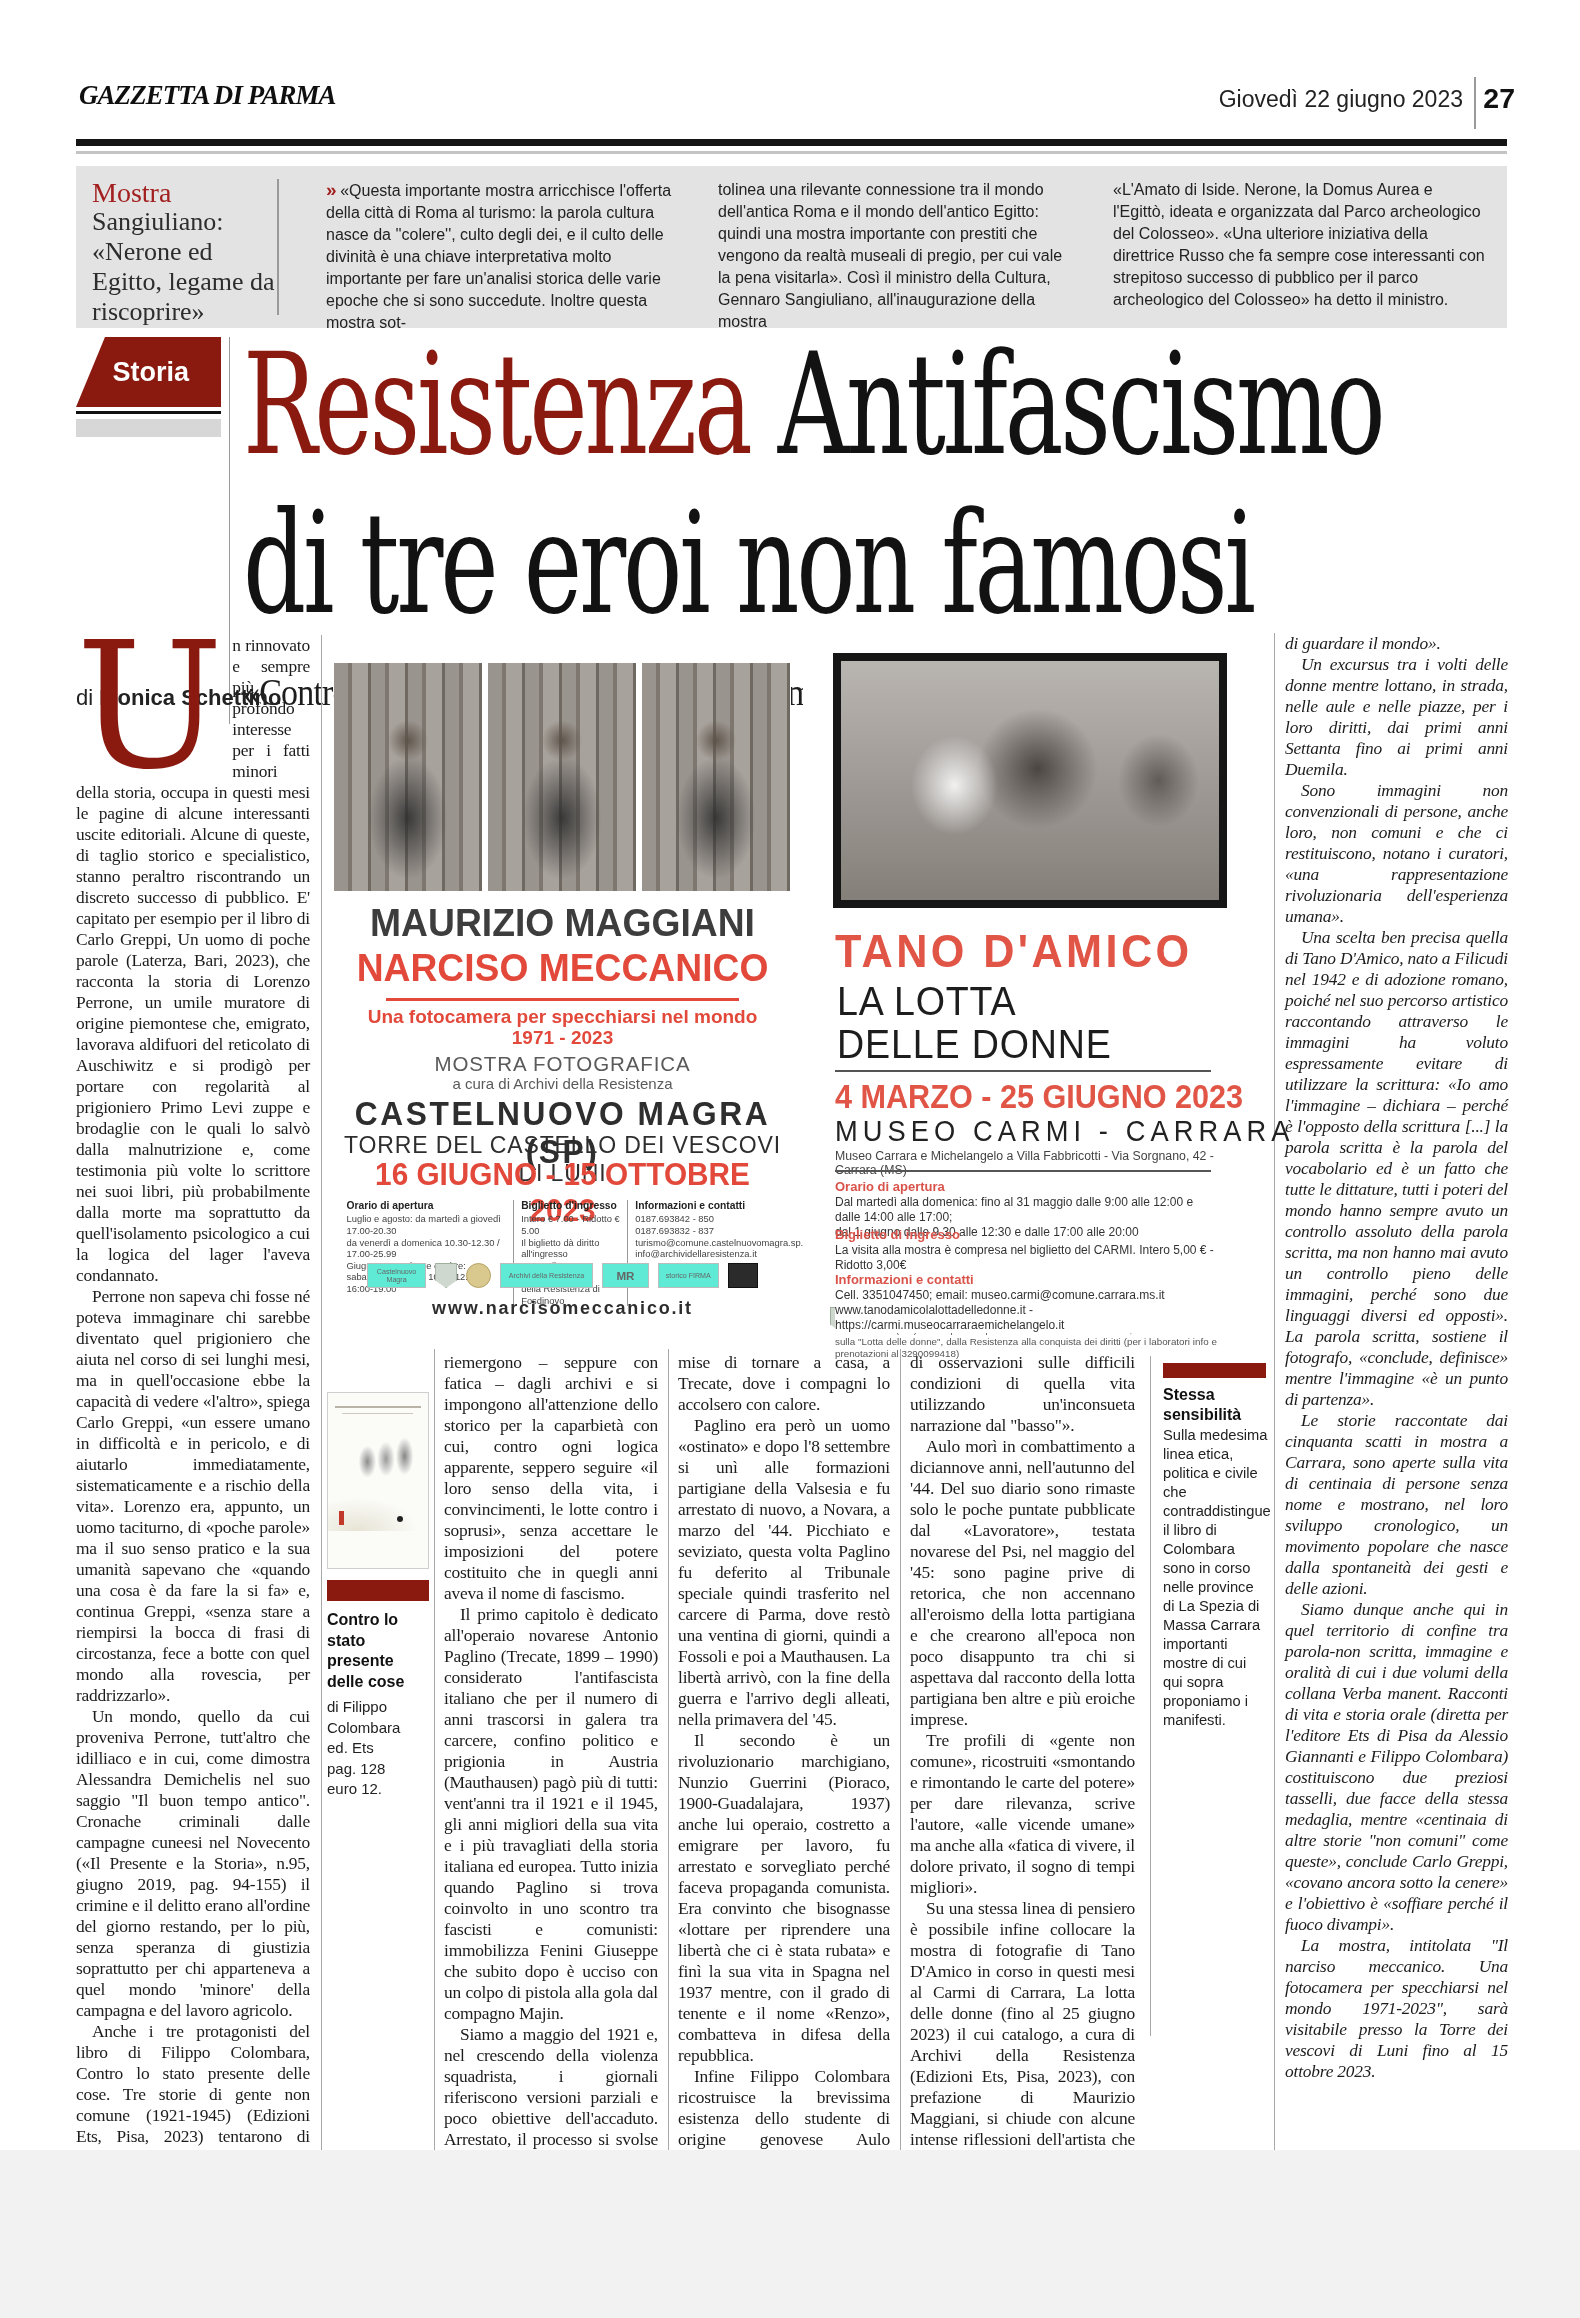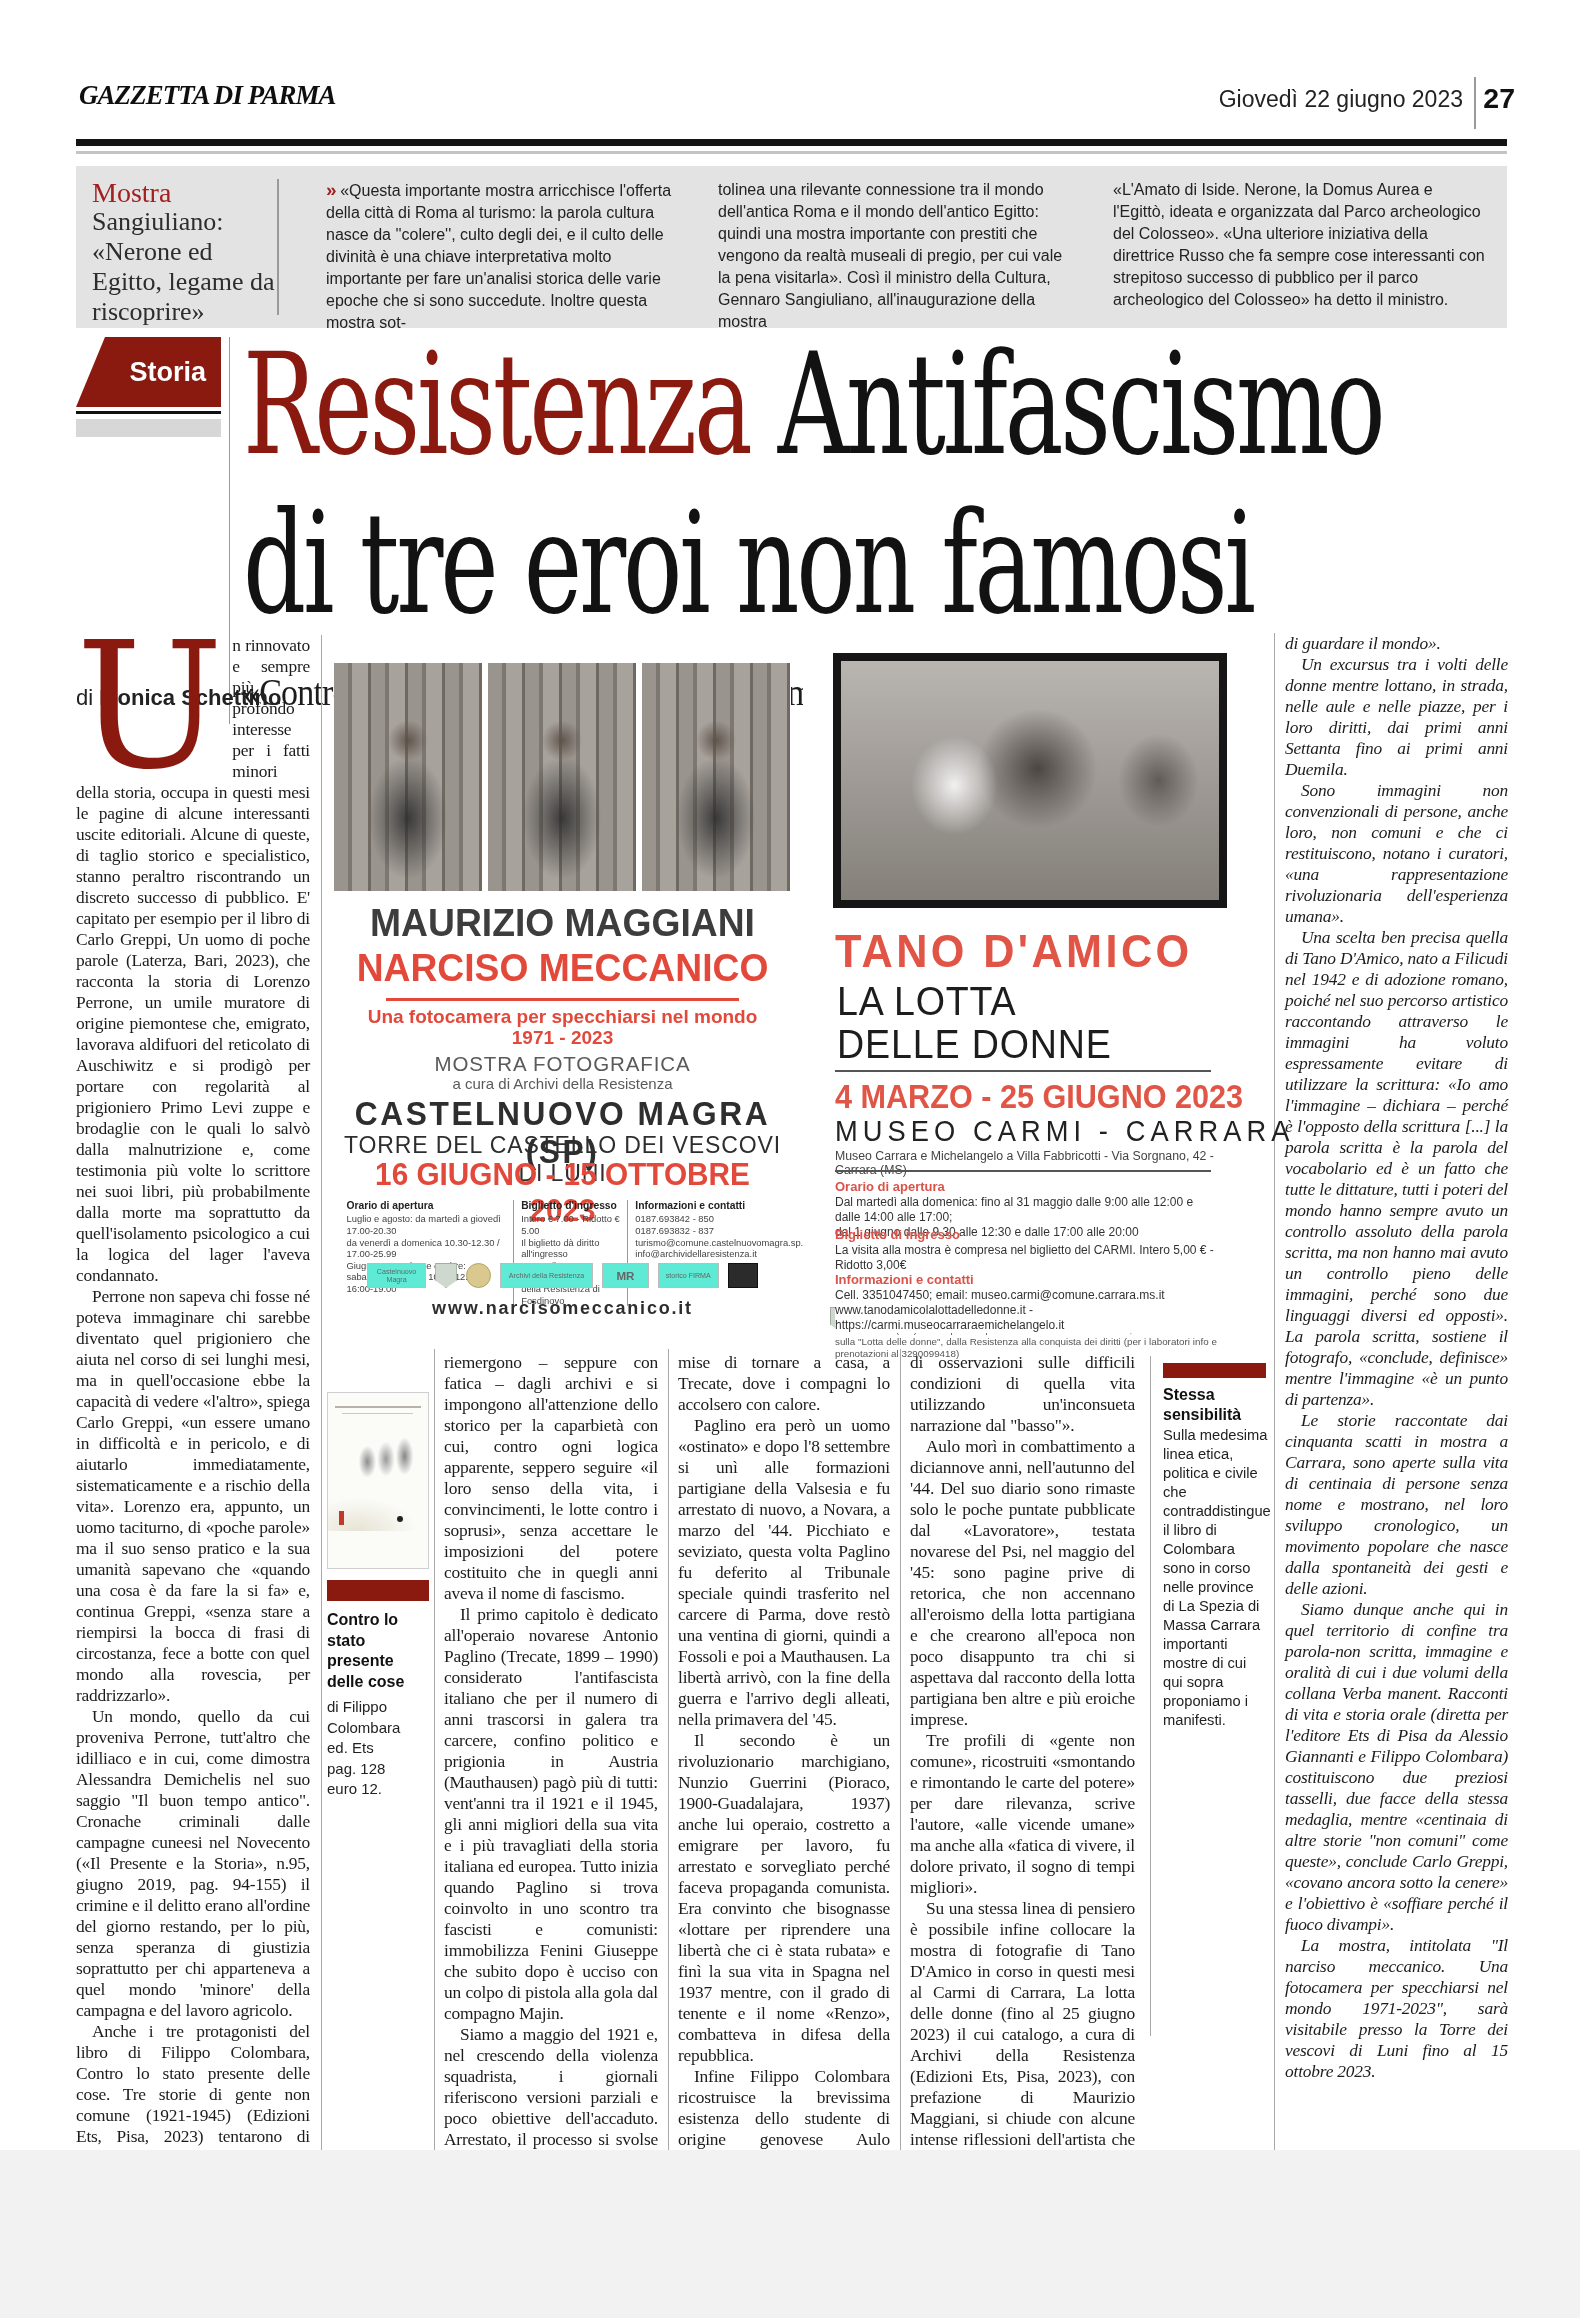--- a/index.html
+++ b/index.html
@@ -21,21 +21,21 @@
   .teaser-kicker{position:absolute;left:16px;top:10.7px;font-size:28px;color:#a32020;}
   .teaser-title{position:absolute;left:16px;top:41px;width:192px;font-size:26px;line-height:30px;color:#2d2d2d;}
   .teaser-vr{position:absolute;left:201px;top:12.5px;width:1.8px;height:136px;background:#9a9a9a;}
   .teaser-col{position:absolute;top:12.5px;width:357px;font-family:"Liberation Sans",sans-serif;
               font-size:16px;line-height:22px;color:#222;}
   .teaser-col.c1{left:250px;} .teaser-col.c2{left:642px;} .teaser-col.c3{left:1037px;width:375px;}
   .qmark{color:#a32020;font-weight:bold;font-size:19px;padding-right:3.6px;}
   
   .storia-flag{position:absolute;left:76px;top:337px;width:145px;height:70px;background:#8a1a10;
                clip-path:polygon(20% 0,100% 0,100% 100%,0 100%);display:flex;align-items:center;justify-content:flex-end;}
-  .storia-flag span{font-family:"Liberation Sans",sans-serif;font-weight:bold;font-size:27px;color:#fff;padding-right:15px;}
+  .storia-flag span{font-family:"Liberation Sans",sans-serif;font-weight:bold;font-size:27px;color:#fff;padding-right:32px;}
   .storia-line{position:absolute;left:76px;top:411px;width:145px;height:2.7px;background:#111;}
   .storia-bar{position:absolute;left:76px;top:419px;width:145px;height:18px;background:#d7d7d7;}
   .head-vr{position:absolute;left:229px;top:337px;width:0.9px;height:387px;background:#9a9a9a;}
   .headline{position:absolute;left:243px;top:325px;width:1267px;margin:0;font-weight:400;}
   .hl-line{display:block;white-space:nowrap;font-family:"DejaVu Serif",serif;font-size:141px;
            line-height:159px;letter-spacing:-4.5px;transform:scaleX(.70);transform-origin:0 50%;color:#121212;}
   .hl-red{color:#8a1a10;}
   .subhead{position:absolute;left:243px;top:671px;width:1267px;font-family:"Liberation Serif",serif;
            font-size:37px;letter-spacing:-0.9px;color:#1c1c1c;transform:scaleX(.92);transform-origin:0 50%;white-space:nowrap;}
   .byline{position:absolute;left:76px;top:685px;font-family:"Liberation Sans",sans-serif;font-size:22px;color:#222;}

